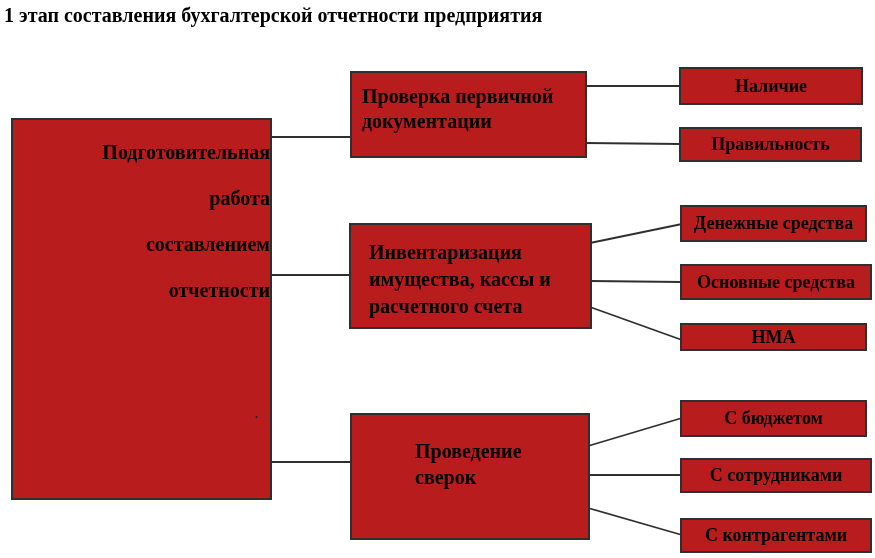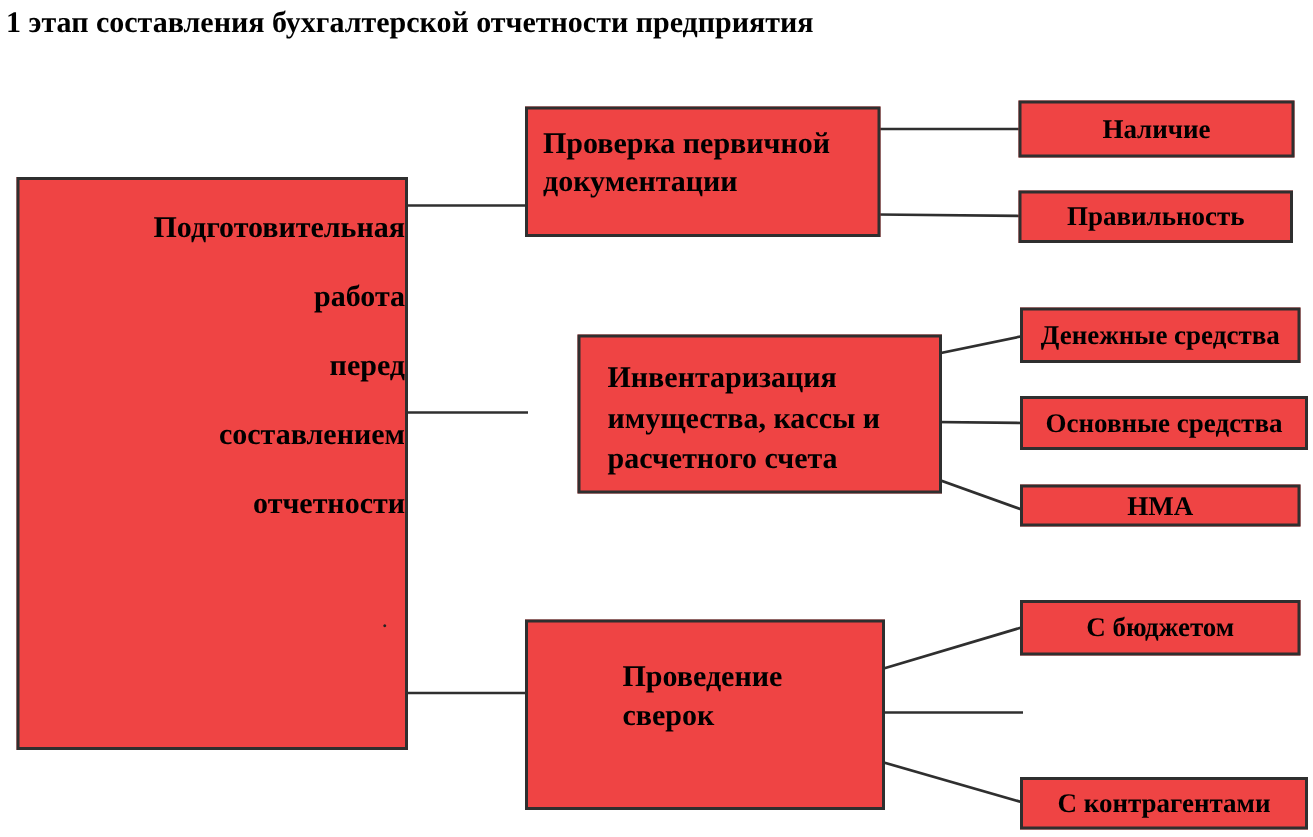--- a/index.html
+++ b/index.html
@@ -22,21 +22,21 @@
     top: 4px;
     font-size: 20px;
     font-weight: bold;
     letter-spacing: 0px;
     white-space: nowrap;
   }
   .box {
     position: absolute;
     box-sizing: border-box;
     border: 2px solid #2f2f2f;
-    background: #ef4444;
+    background: #b91c1c;
     font-weight: bold;
   }
   
   #root-box {
     left: 11px;  top: 118px;
     width: 261px; height: 382px;
     text-align: right;
     padding-top: 18px;
     font-size: 20px;
   }
@@ -44,21 +44,21 @@
     display: block;
     line-height: 28px;
     margin-bottom: 18px;
   }
   
   .branch-label {
     white-space: pre-line;
     font-size: 20px;
   }
   #branch-1 { left: 350px; top: 71px;  width: 237px; height: 87px;  padding: 11px 6px 0 10px; line-height: 25px; }
-  #branch-2 { left: 349px; top: 223px; width: 243px; height: 106px; padding: 14px 6px 0 18px; line-height: 27px; margin-left: 36px; }
+  #branch-2 { left: 349px; top: 223px; width: 243px; height: 106px; padding: 14px 6px 0 18px; line-height: 27px; }
   #branch-3 { left: 350px; top: 413px; width: 240px; height: 127px; padding: 23px 6px 0 63px; line-height: 26px; }
   
   .leaf {
     display: flex;
     align-items: center;
     justify-content: center;
     font-size: 18px;
     text-align: center;
   }
   #leaf-1-1 { left: 679px; top: 67px;  width: 184px; height: 38px; }
@@ -111,21 +111,20 @@
     <line x1="590" y1="307" x2="682" y2="340"></line>
 
     <line x1="588" y1="446" x2="682" y2="418"></line>
     <line x1="588" y1="475" x2="682" y2="475"></line>
     <line x1="588" y1="508" x2="682" y2="535"></line>
   </svg>
 
   <div id="root-box" class="box">
     <span class="root-line">Подготовительная</span>
     <span class="root-line">работа</span>
-    <span class="root-line">перед</span>
     <span class="root-line">составлением</span>
     <span class="root-line">отчетности</span>
   </div>
 
   <span class="stray-dot">.</span>
 
   <div id="branch-1" class="box branch-label">Проверка первичной
 документации</div>
   <div id="branch-2" class="box branch-label">Инвентаризация
 имущества, кассы и
@@ -134,15 +133,16 @@
 
   <div id="branch-3" class="box branch-label">Проведение
 сверок</div>
   <div id="leaf-1-2" class="box leaf">Правильность</div>
 
   <div id="leaf-2-2" class="box leaf">Основные средства</div>
   <div id="leaf-2-1" class="box leaf">Денежные средства</div>
   <div id="leaf-2-3" class="box leaf">НМА</div>
 
   <div id="leaf-3-1" class="box leaf">С бюджетом</div>
+  <div id="leaf-3-2" class="box leaf">С сотрудниками</div>
   <div id="leaf-3-3" class="box leaf">С контрагентами</div>
 
 </div>
 
 </body></html>

